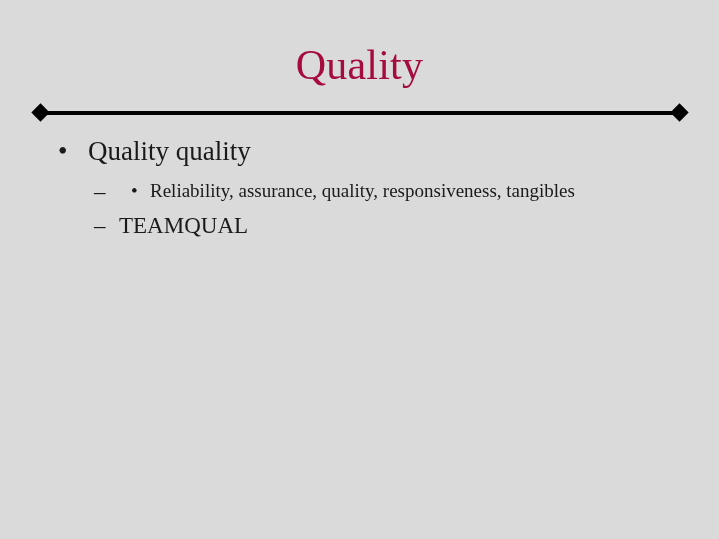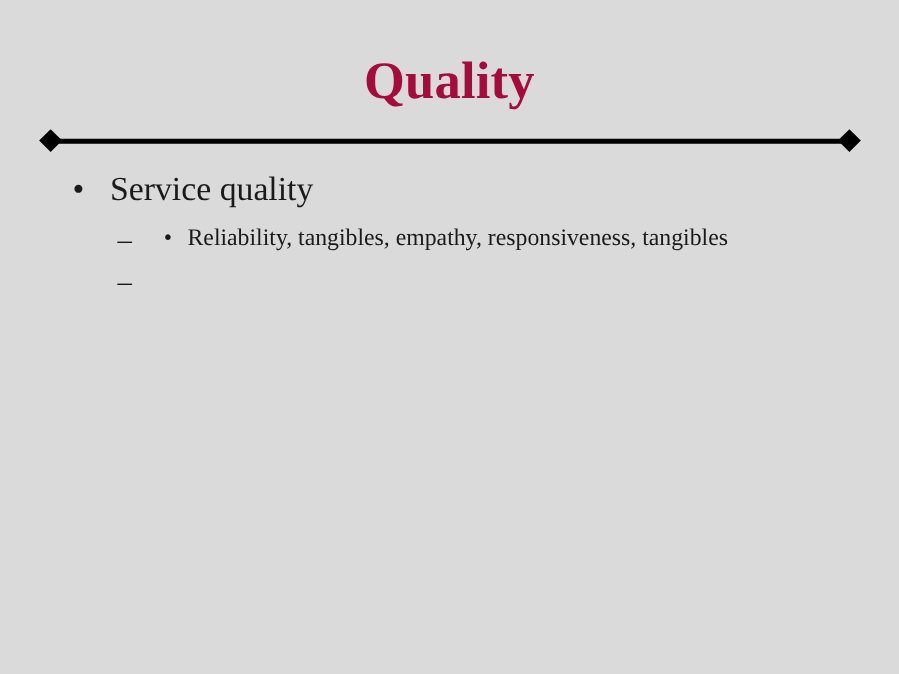--- a/index.html
+++ b/index.html
@@ -29,21 +29,21 @@
     left: 0;
     top: 42px;
     width: 719px;
     text-align: center;
   }
   #slide-title {
     display: inline-block;
     font-family: "Liberation Serif", "DejaVu Serif", serif;
     font-size: 42px;
     line-height: 46px;
-    font-weight: bold;
+    font-weight: normal;
     color: #a50b3c;
     letter-spacing: 0.2px;
     margin: 0;
     padding: 0;
   }
 
   
   #divider {
     position: absolute;
     left: 34px;
@@ -151,30 +151,31 @@
   <div id="divider">
     <span class="divider-diamond" id="divider-diamond-left"></span>
     <span id="divider-line"></span>
     <span class="divider-diamond" id="divider-diamond-right"></span>
   </div>
 
   <div id="body-outline">
 
     <div class="outline-item level-1">
       <span class="marker">•</span>
-      <span class="item-text">Service quality</span>
+      <span class="item-text">Quality quality</span>
     </div>
 
     <div class="outline-item level-2">
       <span class="marker">–</span>
     </div>
 
     <div class="outline-item level-3">
       <span class="marker">•</span>
-      <span class="item-text">Reliability, tangibles, empathy, responsiveness, tangibles</span>
+      <span class="item-text">Reliability, assurance, quality, responsiveness, tangibles</span>
     </div>
 
     <div class="outline-item level-2">
       <span class="marker">–</span>
+      <span class="item-text">TEAMQUAL</span>
     </div>
 
   </div>
 </div>
 
 </body></html>

